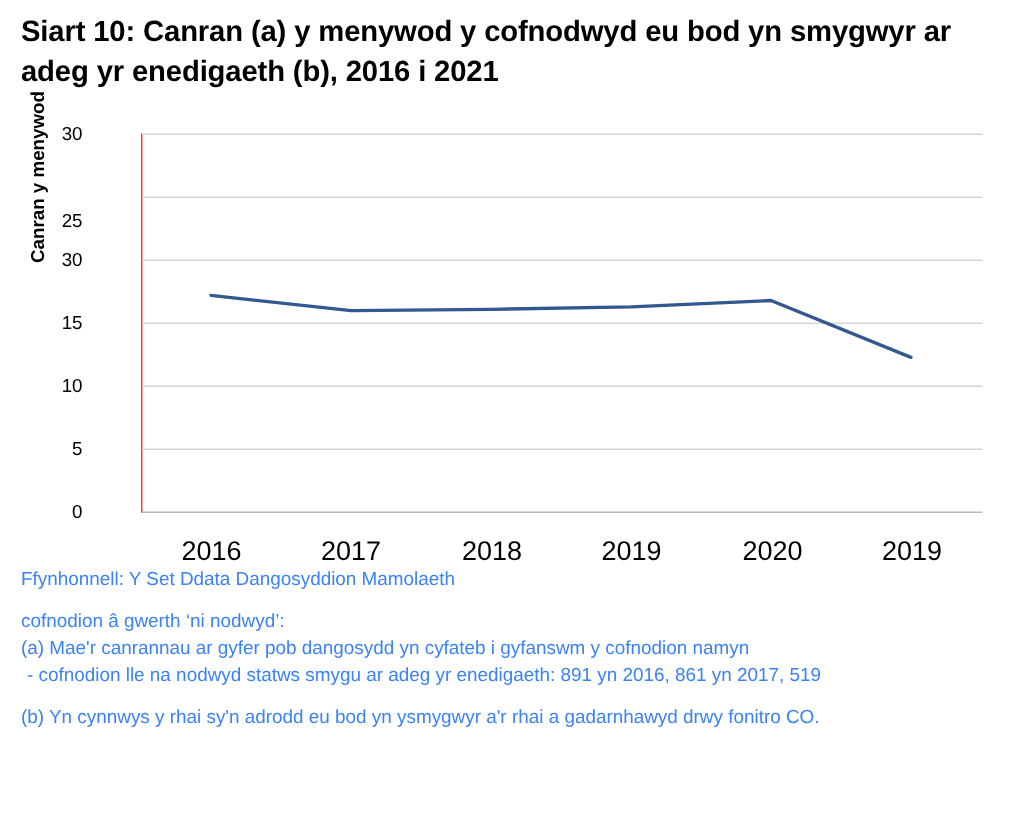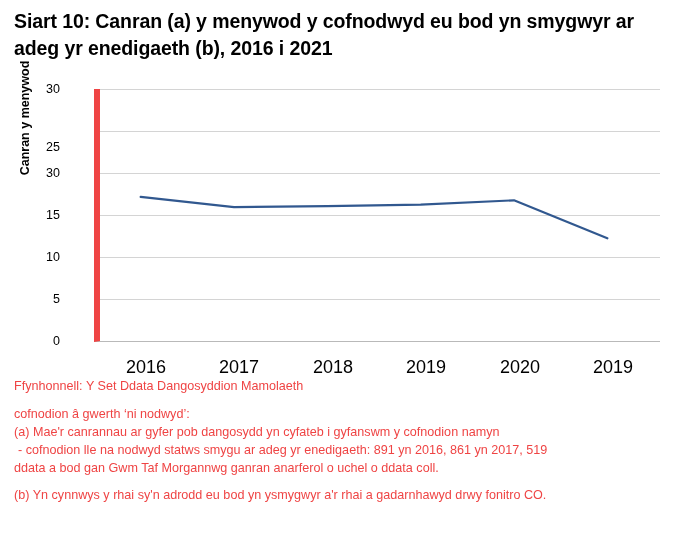--- a/index.html
+++ b/index.html
@@ -49,21 +49,21 @@
     font-weight: bold;
     text-align: center;
     white-space: nowrap;
   }
   .grid {
     position: absolute;
     left: 94px;
     top: 11px;
     width: 560px;
     height: 252px;
-    border-left: 6px solid #ef4444;
+    border-left: 1px solid #ef4444;
     border-bottom: 1px solid #b9b9b9;
     box-sizing: content-box;
     text-decoration: underline;
   }
   .gridline {
     position: absolute;
     left: 0;
     width: 100%;
     height: 1px;
     background: #d4d4d4;
@@ -91,21 +91,21 @@
     height: 253px;
     overflow: visible;
   }
   .footnotes {
     position: absolute;
     left: 14px;
     top: 378px;
     width: 656px;
     font-size: 12.6px;
     line-height: 1.42;
-    color: #ef4444;
+    color: #3b82f6;
   }
   .fn-block {
     margin-bottom: 10px;
   }
   .fn-line {
     margin: 0;
   }
   .fn-indent {
     text-indent: 4px;
   }
@@ -151,20 +151,19 @@
   </div>
 
   <div class="footnotes">
     <div class="fn-block">
       <p class="fn-line">Ffynhonnell: Y Set Ddata Dangosyddion Mamolaeth</p>
     </div>
     <div class="fn-block">
       <p class="fn-line">cofnodion â gwerth ‘ni nodwyd’:</p>
       <p class="fn-line">(a) Mae'r canrannau ar gyfer pob dangosydd yn cyfateb i gyfanswm y cofnodion namyn</p>
       <p class="fn-line fn-indent"> - cofnodion lle na nodwyd statws smygu ar adeg yr enedigaeth: 891 yn 2016, 861 yn 2017, 519</p>
-      <p class="fn-line">ddata a bod gan Gwm Taf Morgannwg ganran anarferol o uchel o ddata coll.</p>
     </div>
     <div class="fn-block">
       <p class="fn-line">(b) Yn cynnwys y rhai sy'n adrodd eu bod yn ysmygwyr a'r rhai a gadarnhawyd drwy fonitro CO.</p>
     </div>
   </div>
 
 </div>
 
 </body></html>

